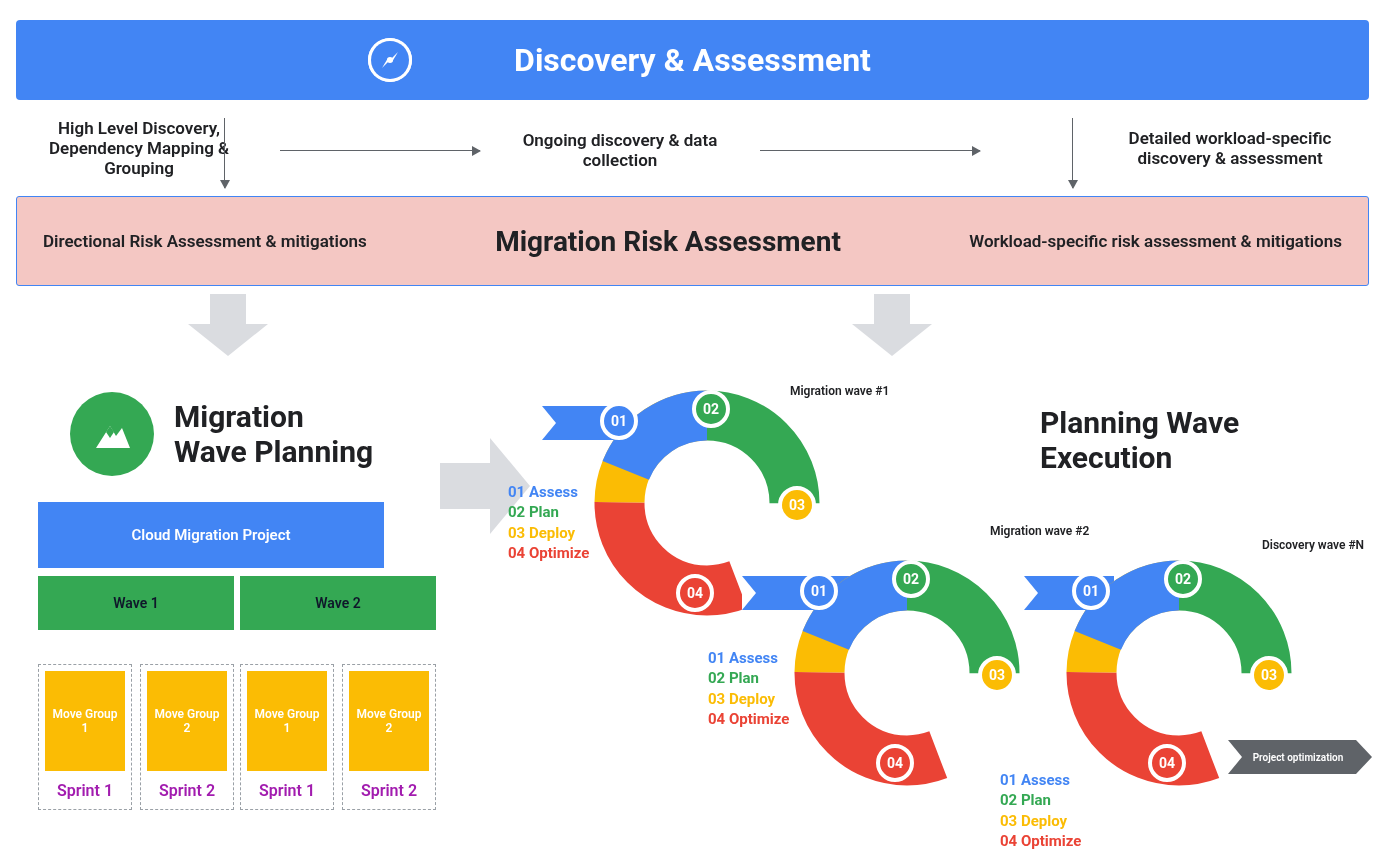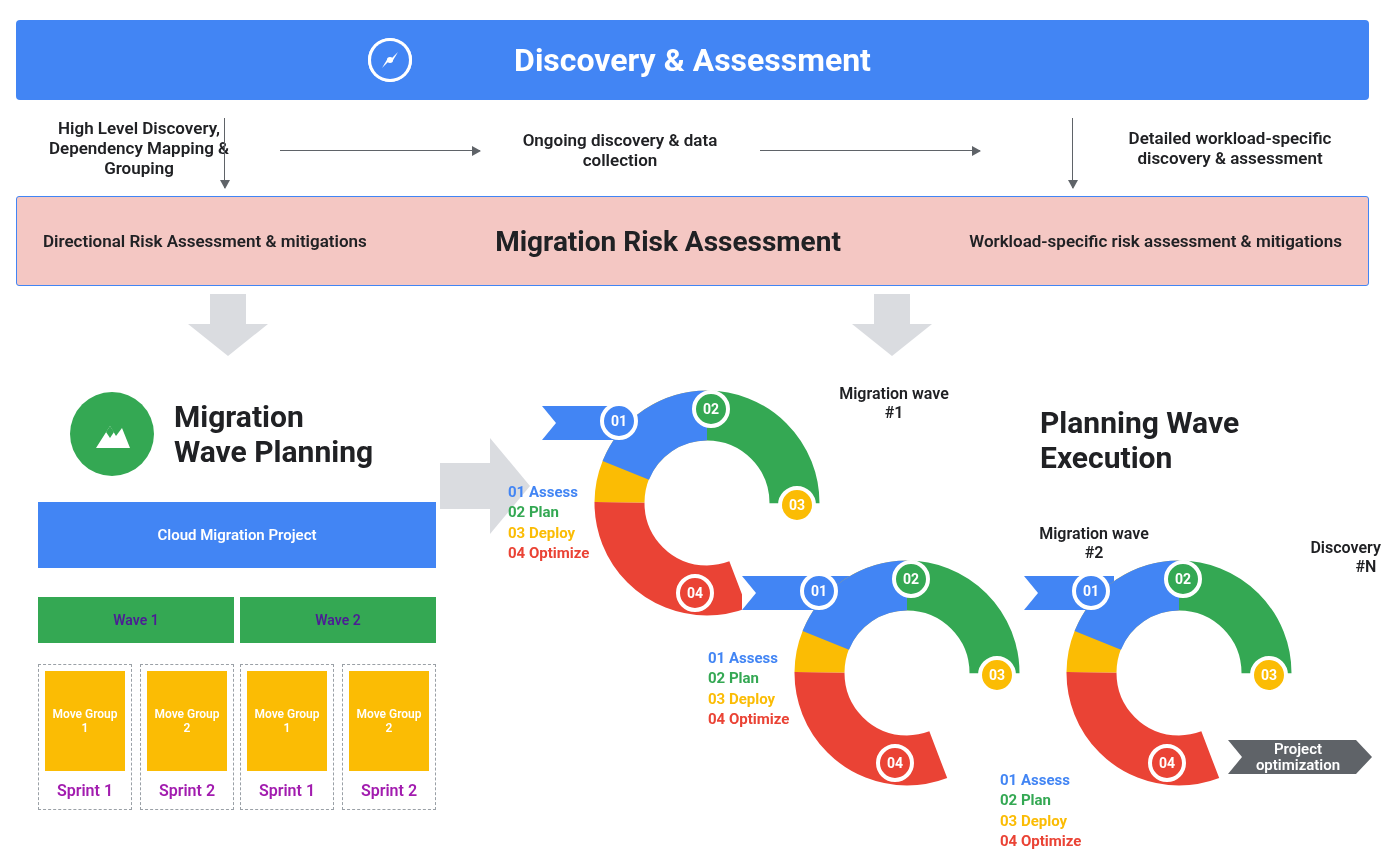--- a/index.html
+++ b/index.html
@@ -53,22 +53,22 @@
   
   .big-right { position: absolute; left: 440px; top: 438px; display:flex; align-items:center; }
   .big-right .shaft { height: 46px; width: 50px; background: #dadce0; }
   .big-right .head { width:0; height:0; border-top: 48px solid transparent; border-bottom: 48px solid transparent; border-left: 40px solid #dadce0; }
 
   
   .plan-title { position: absolute; left: 174px; top: 400px; font-size: 30px; font-weight: 700; line-height: 1.15; }
   .plan-badge { position: absolute; left: 70px; top: 392px; width: 84px; height: 84px; border-radius: 50%; background: #34a853; display:flex; align-items:center; justify-content:center; }
   .plan-badge svg { width: 52px; height: 52px; }
 
-  .cmp-box { position: absolute; left: 38px; top: 502px; width: 398px; height: 66px; background: #4285f4; color:#fff; display:flex; align-items:center; justify-content:center; font-size:15px; font-weight:600; }
-  .wave-box { position: absolute; top: 597px; height: 46px; background:#34a853; color:#4c1d95; display:flex; align-items:center; justify-content:center; font-size:14px; font-weight:600; }
+  .cmp-box { position: absolute; left: 38px; top: 502px; width: 346px; height: 66px; background: #4285f4; color:#fff; display:flex; align-items:center; justify-content:center; font-size:15px; font-weight:600; }
+  .wave-box { position: absolute; top: 576px; height: 54px; background:#34a853; color:#0f172a; display:flex; align-items:center; justify-content:center; font-size:14px; font-weight:600; }
   .w1 { left: 38px; width: 196px; }
   .w2 { left: 240px; width: 196px; }
 
   .sprint { position:absolute; top: 664px; width: 94px; height: 146px; border: 1.5px dashed #9aa0a6; display:flex; flex-direction:column; }
   .sprint .mg { flex:1; margin:6px 6px 0 6px; background:#fbbc04; display:flex; align-items:center; justify-content:center; color:#fff; font-size:12px; text-align:center; font-weight:600; padding:4px; }
   .sprint .sp { height:38px; display:flex; align-items:center; justify-content:center; font-size:16px; font-weight:600; color:#a21caf; }
   .s1 { left:38px; } .s2 { left:140px; } .s3 { left:240px; } .s4 { left:342px; }
 
   
   .exec-title { position:absolute; left: 1040px; top: 406px; font-size: 30px; font-weight: 700; line-height:1.15; }
@@ -78,25 +78,25 @@
   .cycle svg.donut { width: 250px; height: 250px; }
   .badge { position:absolute; width:38px; height:38px; border-radius:50%; display:flex; align-items:center; justify-content:center; color:#fff; font-size:14px; font-weight:700; border:4px solid #fff; }
   .badge.b1 { background:#4285f4; } .badge.b2{background:#34a853;} .badge.b3{background:#fbbc04;} .badge.b4{background:#ea4335;}
 
   
   .flag { position:absolute; height: 34px; background:#4285f4; }
   .flag::before { content:''; position:absolute; left:-14px; top:0; border-top:17px solid transparent; border-bottom:17px solid transparent; border-left:14px solid #1a73e8; opacity:0; }
   .flag::after { content:''; position:absolute; right:0; top:0; border-top:17px solid #fff; border-bottom:17px solid #fff; border-left:14px solid #4285f4; display:none; }
   .flag .notch { position:absolute; left:0; top:0; width:0; height:0; border-top:17px solid transparent; border-bottom:17px solid transparent; border-left:14px solid #fff; }
 
-  .flag-out { position:absolute; height:34px; background:#5f6368; color:#fff; display:flex; align-items:center; justify-content:center; font-size:15px; padding:0 10px 0 22px; font-weight:600; }
+  .flag-out { position:absolute; height:34px; background:#5f6368; color:#fff; display:flex; align-items:center; justify-content:center; font-size:10px; padding:0 10px 0 22px; font-weight:600; }
   .flag-out .notch-l { position:absolute; left:0; top:0; border-top:17px solid transparent; border-bottom:17px solid transparent; border-left:14px solid #fff; }
   .flag-out .tip { position:absolute; right:-16px; top:0; border-top:17px solid transparent; border-bottom:17px solid transparent; border-left:16px solid #5f6368; }
 
-  .wave-label { position:absolute; font-size:16px; font-weight:600; color:#202124; text-align:center; width:120px;margin-left:44px; }
+  .wave-label { position:absolute; font-size:12px; font-weight:600; color:#202124; width:120px; }
 
   .legend { position:absolute; font-size:15px; font-weight:700; line-height:1.35; }
   .legend .l1{color:#4285f4;} .legend .l2{color:#34a853;} .legend .l3{color:#fbbc04;} .legend .l4{color:#ea4335;}
 
 </style>
 </head>
 <body>
 
 <div class="wrap">
 

